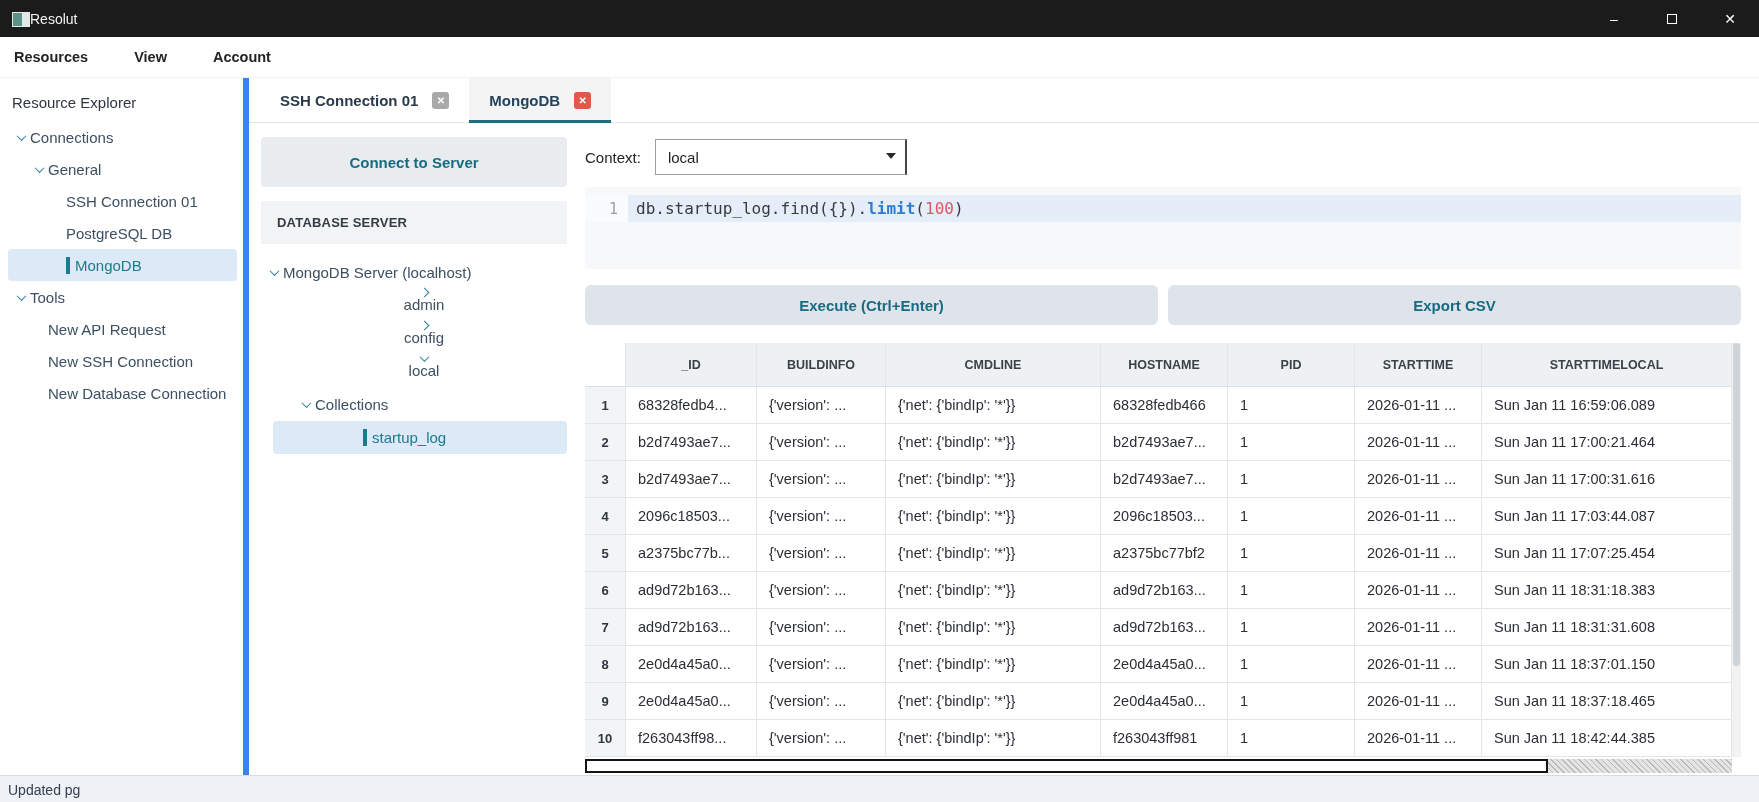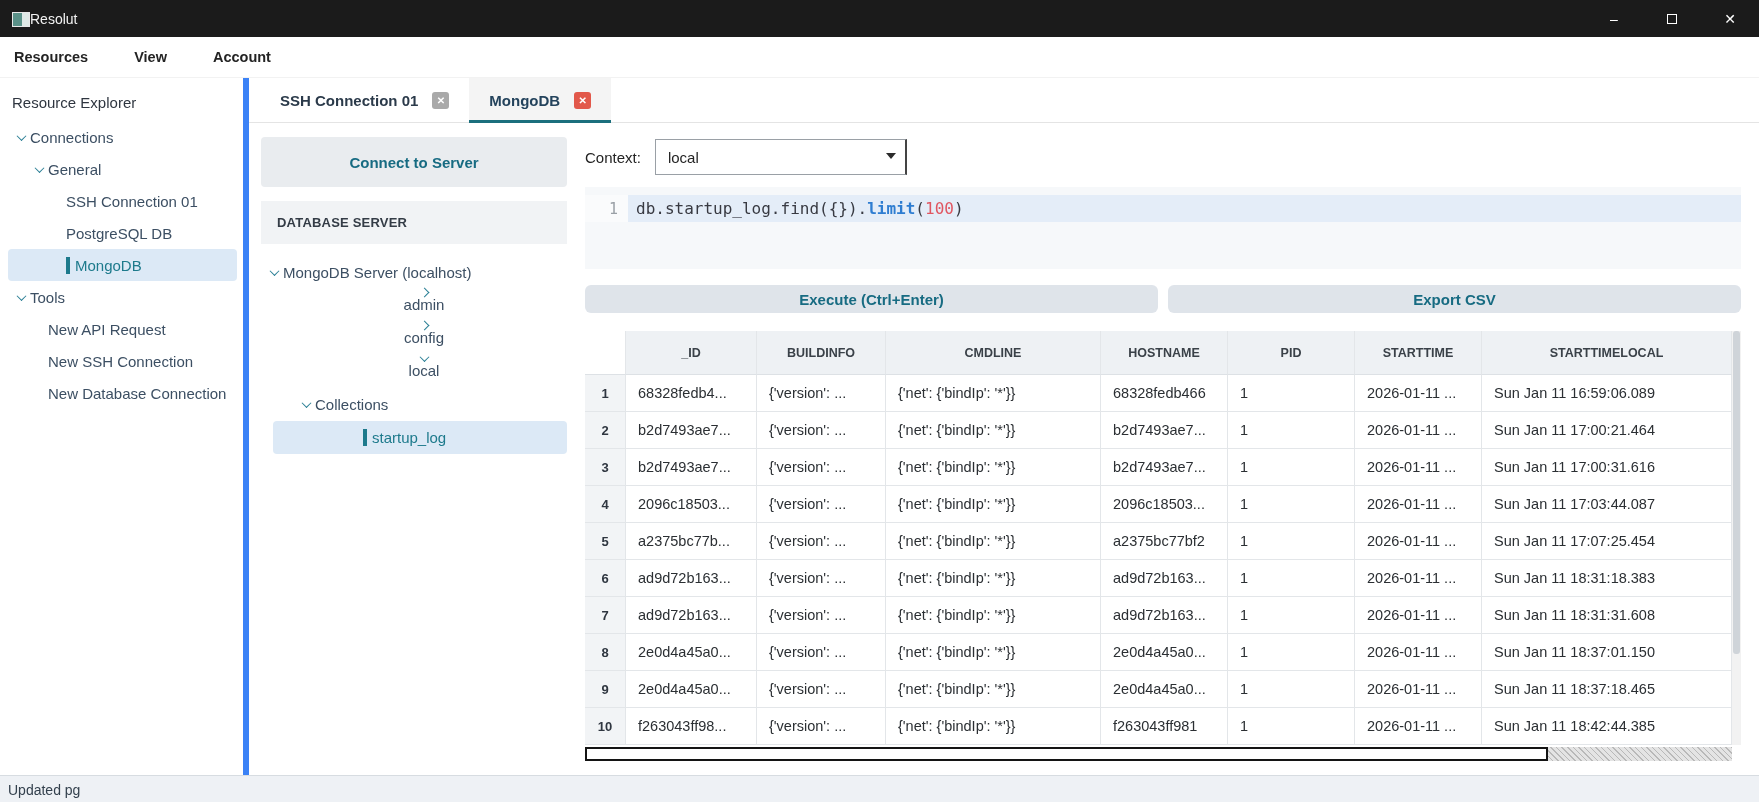--- a/index.html
+++ b/index.html
@@ -91,21 +91,21 @@
     font-family:"DejaVu Sans Mono", monospace; }
   .editor-line { display:flex; height:27px; margin-top:8px; }
   .gutter { width:43px; flex:0 0 auto; background:#fafbfc; color:#9aa0a6; font-size:15px;
     display:flex; align-items:center; justify-content:flex-end; padding-right:10px; }
   .code-area { flex:1 1 auto; background:#e4edf8; display:flex; align-items:center;
     padding-left:8px; font-size:16px; color:#383a42; white-space:pre; }
   .code-area .tok-keyword { color:#2e7dd1; font-weight:700; }
   .code-area .tok-number { color:#e05661; }
 
   .btn-row { display:flex; gap:10px; margin-top:16px; }
-  .action-btn { flex:1 1 0; height:28px; background:#dfe4ea; border:none; border-radius:6px;
+  .action-btn { flex:1 1 0; height:40px; background:#dfe4ea; border:none; border-radius:6px;
     color:#176b82; font-weight:700; font-size:15px; font-family:inherit; cursor:pointer; }
 
   
   .table-zone { display:flex; margin-top:18px; min-height:0; }
   .results { flex:1 1 auto; display:grid;
     grid-template-columns:41px 131px 129px 215px 127px 127px 127px minmax(0,1fr); }
   .cell { border-right:1px solid #e3e6e9; border-bottom:1px solid #e3e6e9; display:flex;
     align-items:center; padding-left:12px; font-size:14.5px; color:#2b2f33;
     white-space:nowrap; overflow:hidden; height:37px; }
   .cell.hdr { height:44px; background:#eef1f4; justify-content:center; padding-left:0;

